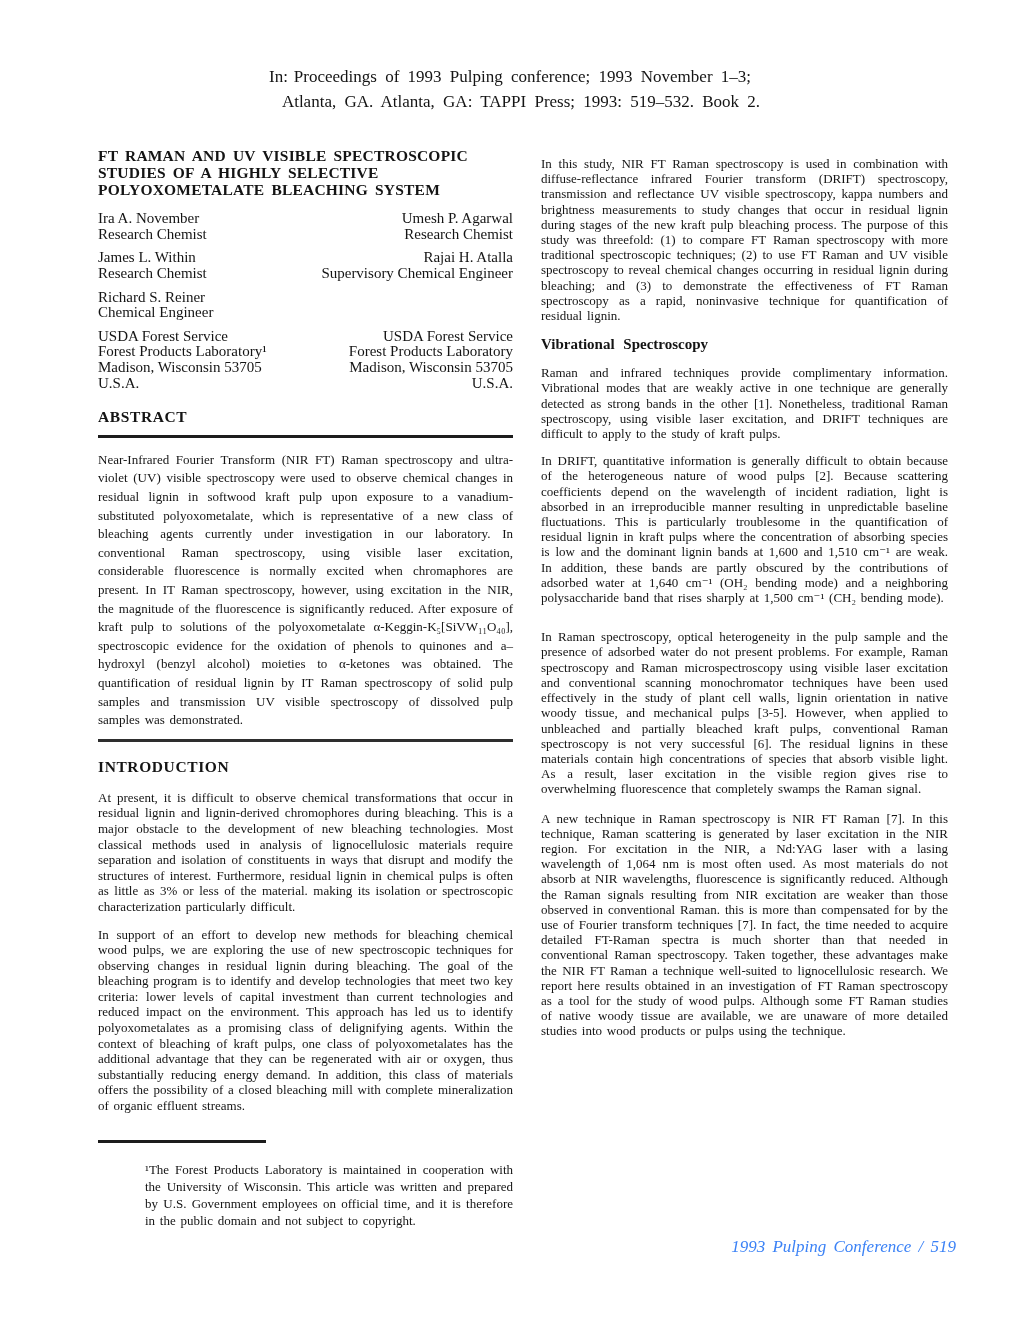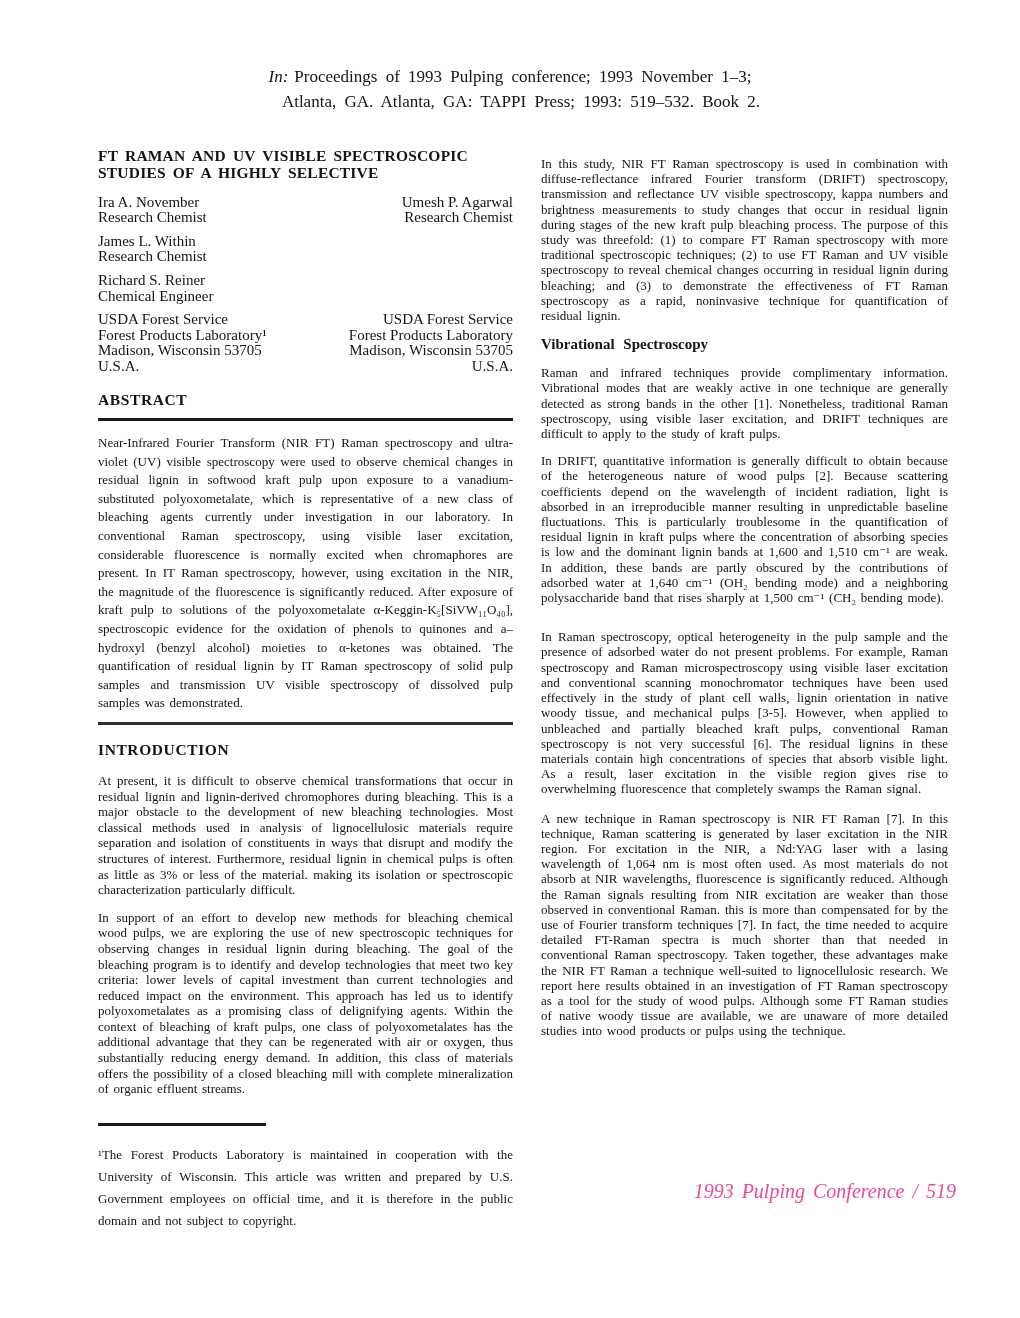--- a/index.html
+++ b/index.html
@@ -3,21 +3,21 @@
 <meta charset="utf-8">
 <style>
   html,body { margin:0; padding:0; background:#e8e8e8; }
   .page {
     width:1020px; height:1318px; background:#ffffff; color:#141414;
     font-family:"Liberation Serif","DejaVu Serif",serif;
     position:relative; overflow:hidden; margin:0 auto;
   }
   
   .header { text-align:center; padding-top:64px; font-size:17px; line-height:25px; word-spacing:4px; }
-  .header .in { font-style:italic; padding-right:6px; }
+  .header .in { padding-right:6px; }
   .header .l2 { padding-left:22px; }
 
   
   .cols { display:flex; margin:34px 56px 0 98px; gap:28px; align-items:flex-start; }
   .col-left  { width:415px; flex:none; }
   .col-right { width:407px; flex:none; padding-top:8px; }
 
   .title { font-weight:bold; font-size:15.5px; line-height:16.8px; word-spacing:3px; letter-spacing:0.2px; }
 
   .authors { margin-top:13px; font-size:15px; line-height:15.8px; }
@@ -33,61 +33,66 @@
   .fnrule { width:168px; border:none; border-top:3px solid #1c1c1c; margin:26px 0 0 0; height:0; }
 
   .para {
     text-align:justify; font-size:13px; line-height:15.6px;
     margin:12px 0 0 0; word-spacing:1.5px;
   }
   .abstract { line-height:18.6px; margin-top:13px; }
   .col-right .para { line-height:15.2px; }
   .p-first { margin-top:0; }
   .gap-lg { margin-top:24px; }
-  .footnote { margin-top:18px; line-height:22px; }
+  .footnote { margin-top:18px; line-height:17px;margin-left:47px; }
 
   .footer {
-    position:absolute; top:1180px; right:64px;
-    font-style:italic; font-size:20px; word-spacing:3px; color:#ec4899;
+    position:absolute; top:1237px; right:64px;
+    font-style:italic; font-size:17px; word-spacing:3px; color:#3b82f6;
   }
 </style>
 </head>
 <body>
 
 <div class="page">
 
   <div class="header">
     <div><span class="in">In:</span><span>Proceedings of 1993 Pulping conference; 1993 November 1–3;</span></div>
     <div class="l2">Atlanta, GA. Atlanta, GA: TAPPI Press; 1993: 519–532. Book 2.</div>
   </div>
 
   <div class="cols">
 
     <div class="col-left">
 
       <div class="title">
         <div>FT RAMAN AND UV VISIBLE SPECTROSCOPIC</div>
         <div>STUDIES OF A HIGHLY SELECTIVE</div>
+        <div>POLYOXOMETALATE BLEACHING SYSTEM</div>
       </div>
 
       <div class="authors">
         <div class="author-row">
           <div class="cell">
             <div>Ira A. November</div>
             <div>Research Chemist</div>
           </div>
           <div class="cell right">
             <div>Umesh P. Agarwal</div>
             <div>Research Chemist</div>
           </div>
         </div>
         <div class="author-row">
           <div class="cell">
             <div>James L. Within</div>
             <div>Research Chemist</div>
+          </div>
+          <div class="cell right">
+            <div>Rajai H. Atalla</div>
+            <div>Supervisory Chemical Engineer</div>
           </div>
         </div>
         <div class="author-row">
           <div class="cell">
             <div>Richard S. Reiner</div>
             <div>Chemical Engineer</div>
           </div>
           <div class="cell right"></div>
         </div>
         <div class="author-row">

